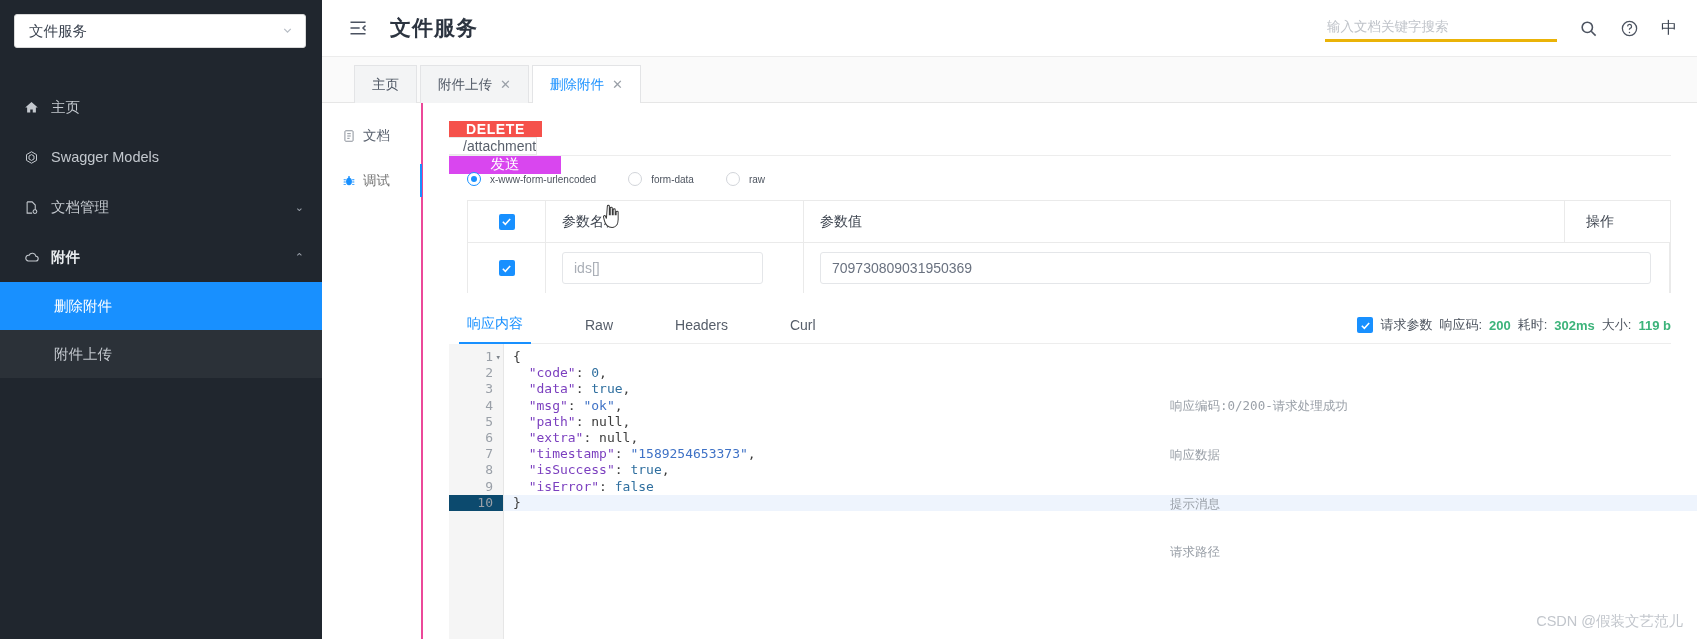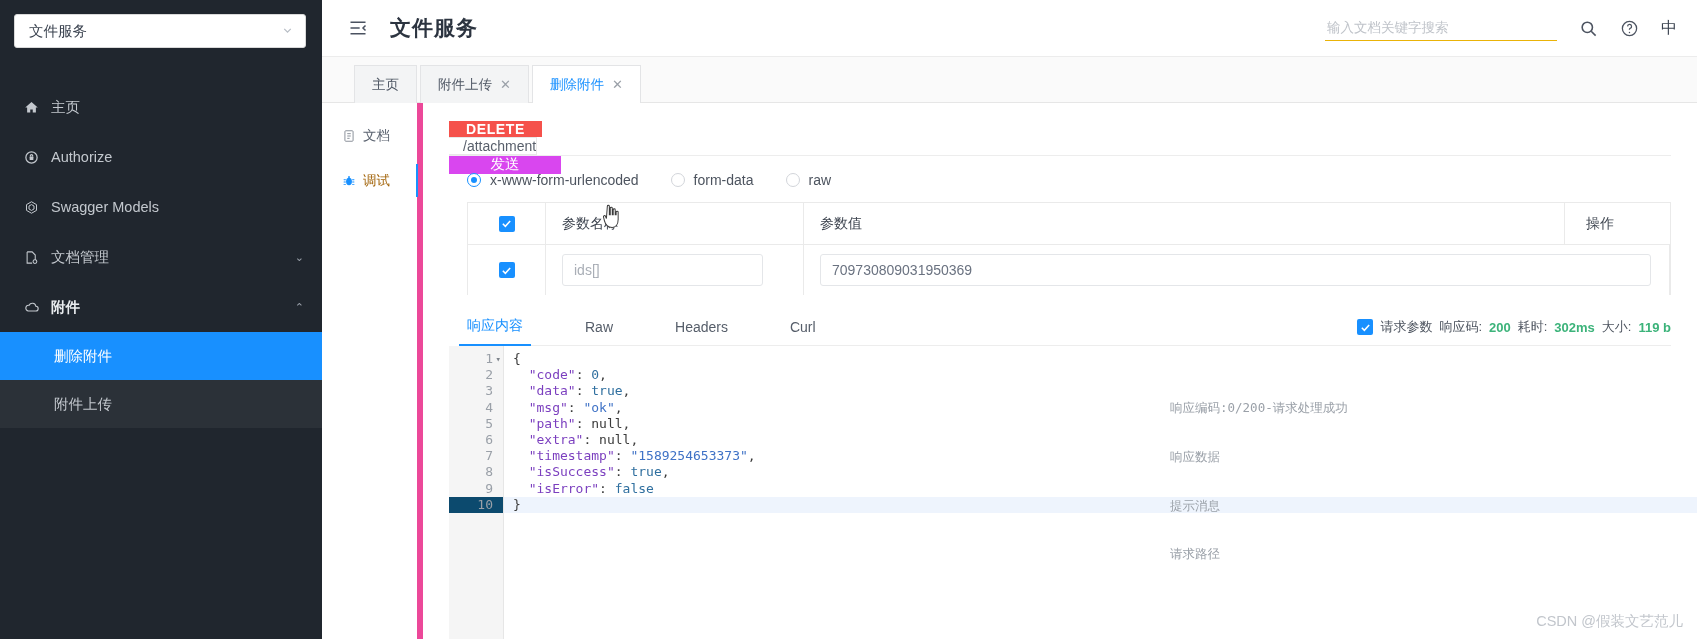--- a/index.html
+++ b/index.html
@@ -48,21 +48,21 @@
   .topbar {
     height: 57px; flex: 0 0 57px; background: #fff;
     border-bottom: 1px solid #ececec;
     display: flex; align-items: center; padding: 0 20px 0 26px;
   }
   .collapse-ico { color: #4a5260; margin-right: 22px; cursor: pointer; display: flex; }
   .top-title { font-size: 21px; color: #2c3440; letter-spacing: 1px; }
   .top-right { margin-left: auto; display: flex; align-items: center; gap: 22px; }
   .search-wrap { position: relative; }
   .search-input {
-    width: 232px; border: none; border-bottom: 1px solid #eab308;
+    width: 232px; border: none; border-bottom: 3px solid #eab308;
     outline: none; font-size: 13.5px; color: #0f766e; padding: 4px 2px 5px 2px;
     font-family: inherit; background: transparent;
   }
   .search-input::placeholder { color: #bfc3c9; }
   .ic-btn { color: #4c5360; cursor: pointer; display: flex; align-items: center; }
   .lang { font-size: 16px; color: #3b4350; cursor: pointer; }
 
   
   .tabstrip {
     height: 46px; flex: 0 0 46px; background: #fafafa;
@@ -74,29 +74,29 @@
     padding: 0 17px; font-size: 13.5px; color: #4f5764;
     background: #f3f4f5; border: 1px solid #e3e4e6; border-bottom: none;
     margin-right: 3px; cursor: pointer; position: relative; top: 1px;
   }
   .tab.active { background: #ffffff; color: #1890ff; }
   .tab .x { color: #9aa0a8; font-size: 13px; }
 
   
   .bodywrap { flex: 1 1 auto; display: flex; min-height: 0; background: #fff; }
   .inner-nav {
-    width: 101px; flex: 0 0 101px; border-right: 6px solid #ec4899;
+    width: 101px; flex: 0 0 101px; border-right: 2px solid #ec4899;
     padding-top: 10px; background: #fff;
   }
   .inner-item {
     height: 45px; display: flex; align-items: center; gap: 7px;
     padding-left: 20px; font-size: 13.5px; color: #5b6370; cursor: pointer;
     position: relative;
   }
-  .inner-item.active { color: #a16207; }
+  .inner-item.active { color: #737373; }
   .inner-item.active::after {
     content: ""; position: absolute; right: -1px; top: 6px;
     width: 2px; height: 33px; background: #1890ff;
   }
   .inner-item .ico { display: flex; align-items: center; }
 
   .content { flex: 1 1 auto; min-width: 0; padding: 18px 0 0 0; display: flex; flex-direction: column; }
 
   
   .urlrow { display: flex; align-items: flex-start; margin: 0 18px 0 26px; height: 34px; flex-direction: column; }
@@ -120,21 +120,21 @@
   .reqtab { font-size: 14px; color: #555d69; padding-bottom: 10px; cursor: pointer; position: relative; }
   .reqtab.active { color: #1890ff; }
   .reqtab.active::after {
     content: ""; position: absolute; left: -9px; right: -9px; bottom: 0;
     height: 2px; background: #1890ff;
   }
   .reqtab-sep { margin: 0 26px 0 26px; border-bottom: 1px solid #ededed; }
 
   
   .radios { display: flex; align-items: center; gap: 32px; margin: 16px 0 0 44px; }
-  .radio { display: flex; align-items: center; gap: 9px; font-size: 14px; color: #4d545f; cursor: pointer; }
+  .radio { display: flex; align-items: center; gap: 9px; font-size: 10px; color: #4d545f; cursor: pointer; }
   .rdot { width: 14px; height: 14px; border-radius: 50%; border: 1px solid #d2d5da; background: #fff; display: inline-block; position: relative; }
   .radio.on .rdot { border-color: #1890ff; }
   .radio.on .rdot::after {
     content: ""; position: absolute; left: 3px; top: 3px; width: 6px; height: 6px;
     border-radius: 50%; background: #1890ff;
   }
 
   
   .ptable { margin: 14px 26px 0 44px; border: 1px solid #eaeaea; border-bottom: none; }
   .prow { display: flex; }
@@ -218,30 +218,20 @@
     <nav class="nav">
       <div class="nav-item">
         <span class="ico">
           <svg width="15" height="15" viewBox="0 0 24 24" fill="currentColor">
               <path d="M12 3 2 12h3v8h5v-5h4v5h5v-8h3z"></path>
             </svg>
         </span>
         <span class="lbl">主页</span>
       </div>
 
-      <div class="nav-item">
-        <span class="ico">
-          <svg width="15" height="15" viewBox="0 0 24 24" fill="none" stroke="currentColor" stroke-width="2">
-              <circle cx="12" cy="12" r="9"></circle>
-              <rect x="9" y="10.5" width="6" height="5.5" rx="1" fill="currentColor" stroke="none"></rect>
-              <path d="M10.2 10.5V9a1.8 1.8 0 0 1 3.6 0v1.5"></path>
-            </svg>
-        </span>
-        <span class="lbl">Authorize</span>
-      </div>
 
       <div class="nav-item">
         <span class="ico">
           <svg width="15" height="15" viewBox="0 0 24 24" fill="none" stroke="currentColor" stroke-width="1.6">
               <path d="M12 2.8 20 7.4v9.2L12 21.2 4 16.6V7.4z"></path>
               <path d="M12 7.3 16 9.6v4.8L12 16.7 8 14.4V9.6z"></path>
             </svg>
         </span>
         <span class="lbl">Swagger Models</span>
       </div>

